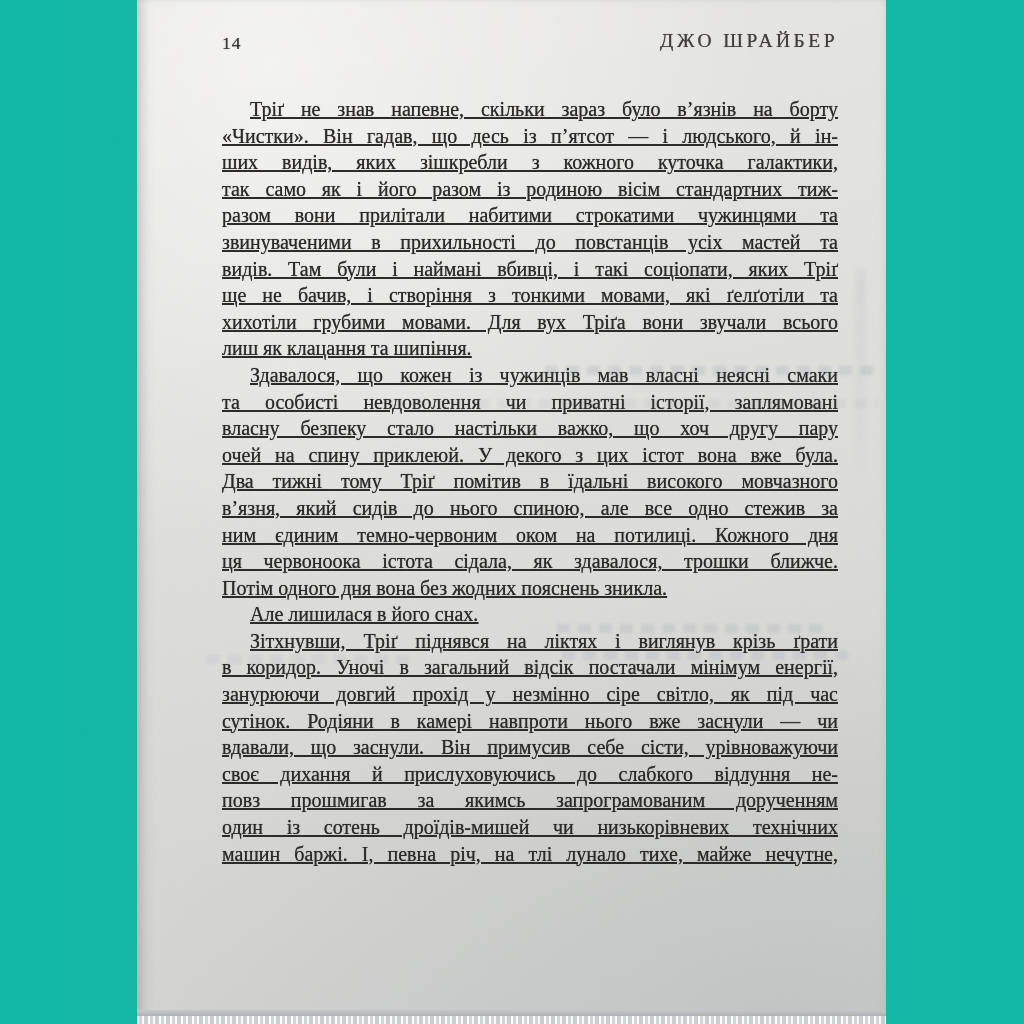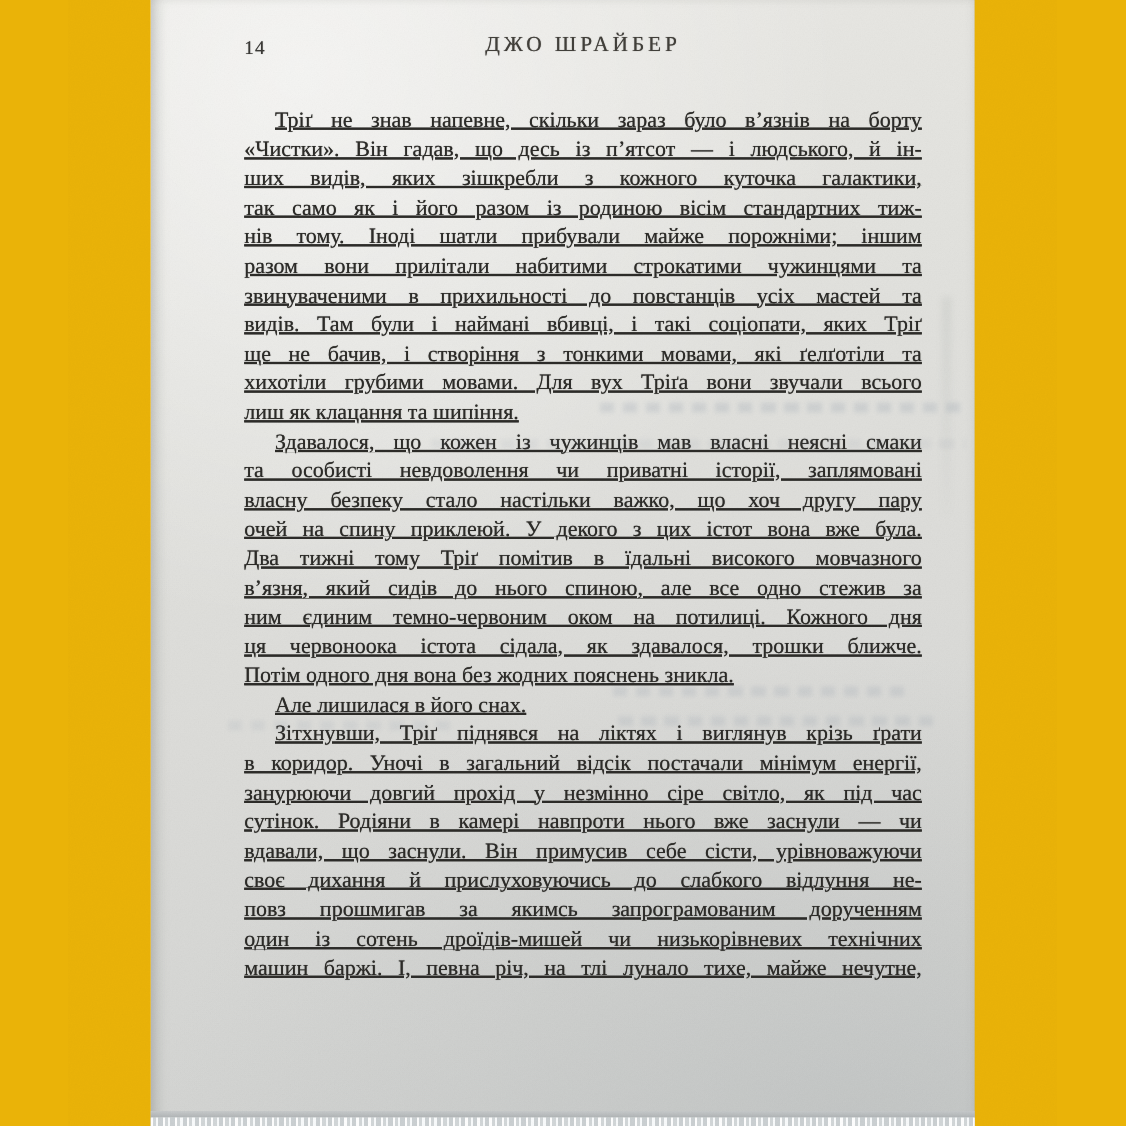--- a/index.html
+++ b/index.html
@@ -9,21 +9,21 @@
     width: 1024px;
     height: 1024px;
     background: #fdfdfd;
     overflow: hidden;
     font-family: "Liberation Serif", "DejaVu Serif", serif;
   }
   .photo {
     position: relative;
     width: 1024px;
     height: 1024px;
-    background: #eab308;
+    background: #14b8a6;
   }
   
   .page {
     position: absolute;
     left: 137px;
     top: 0;
     width: 749px;
     height: 1024px;
     background:
       radial-gradient(120% 90% at 18% 6%, rgba(255,255,255,0.55), rgba(255,255,255,0) 55%),
@@ -48,21 +48,21 @@
     font-size: 17.5px;
     color: #3a3936;
     letter-spacing: 1px;
     text-shadow: 0 0 0.7px rgba(58,57,54,0.8);
   }
   .running-head {
     position: absolute;
     left: 0;
     width: 100%;
     top: 0;
-    text-align: center;
+    text-align: right;
     font-size: 19.5px;
     color: #413f3a;
     letter-spacing: 3.5px;
     text-shadow: 0 0 0.8px rgba(65,63,58,0.75);
   }
   
   .body-text {
     position: absolute;
     left: 85px;
     top: 96px;
@@ -144,21 +144,20 @@
     <div class="page-header">
       <div class="page-number">14</div>
       <div class="running-head">ДЖО ШРАЙБЕР</div>
     </div>
 
     <div class="body-text">
       <div class="ln first">Тріґ не знав напевне, скільки зараз було в’язнів на борту</div>
       <div class="ln">«Чистки». Він гадав, що десь із п’ятсот — і людського, й ін-</div>
       <div class="ln">ших видів, яких зішкребли з кожного куточка галактики,</div>
       <div class="ln">так само як і його разом із родиною вісім стандартних тиж-</div>
-      <div class="ln">нів тому. Іноді шатли прибували майже порожніми; іншим</div>
       <div class="ln">разом вони прилітали набитими строкатими чужинцями та</div>
       <div class="ln">звинуваченими в прихильності до повстанців усіх мастей та</div>
       <div class="ln">видів. Там були і наймані вбивці, і такі соціопати, яких Тріґ</div>
       <div class="ln">ще не бачив, і створіння з тонкими мовами, які ґелґотіли та</div>
       <div class="ln">хихотіли грубими мовами. Для вух Тріґа вони звучали всього</div>
       <div class="ln end">лиш як клацання та шипіння.</div>
 
       <div class="ln first">Здавалося, що кожен із чужинців мав власні неясні смаки</div>
       <div class="ln">та особисті невдоволення чи приватні історії, заплямовані</div>
       <div class="ln">власну безпеку стало настільки важко, що хоч другу пару</div>

